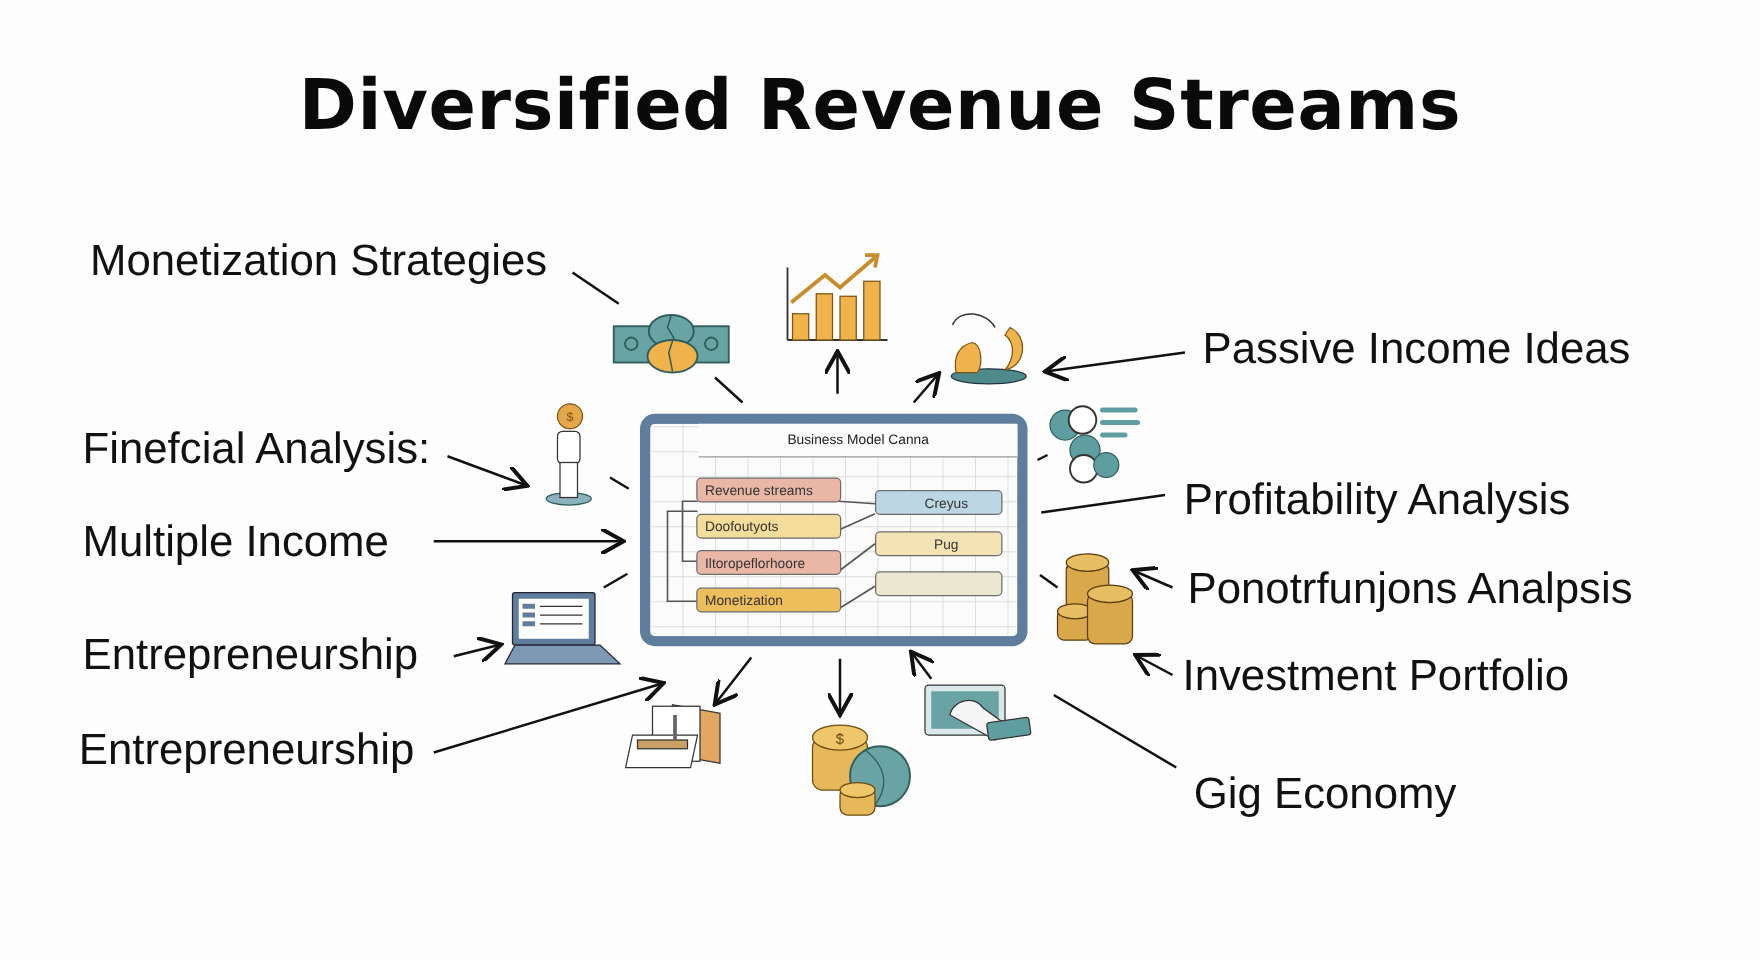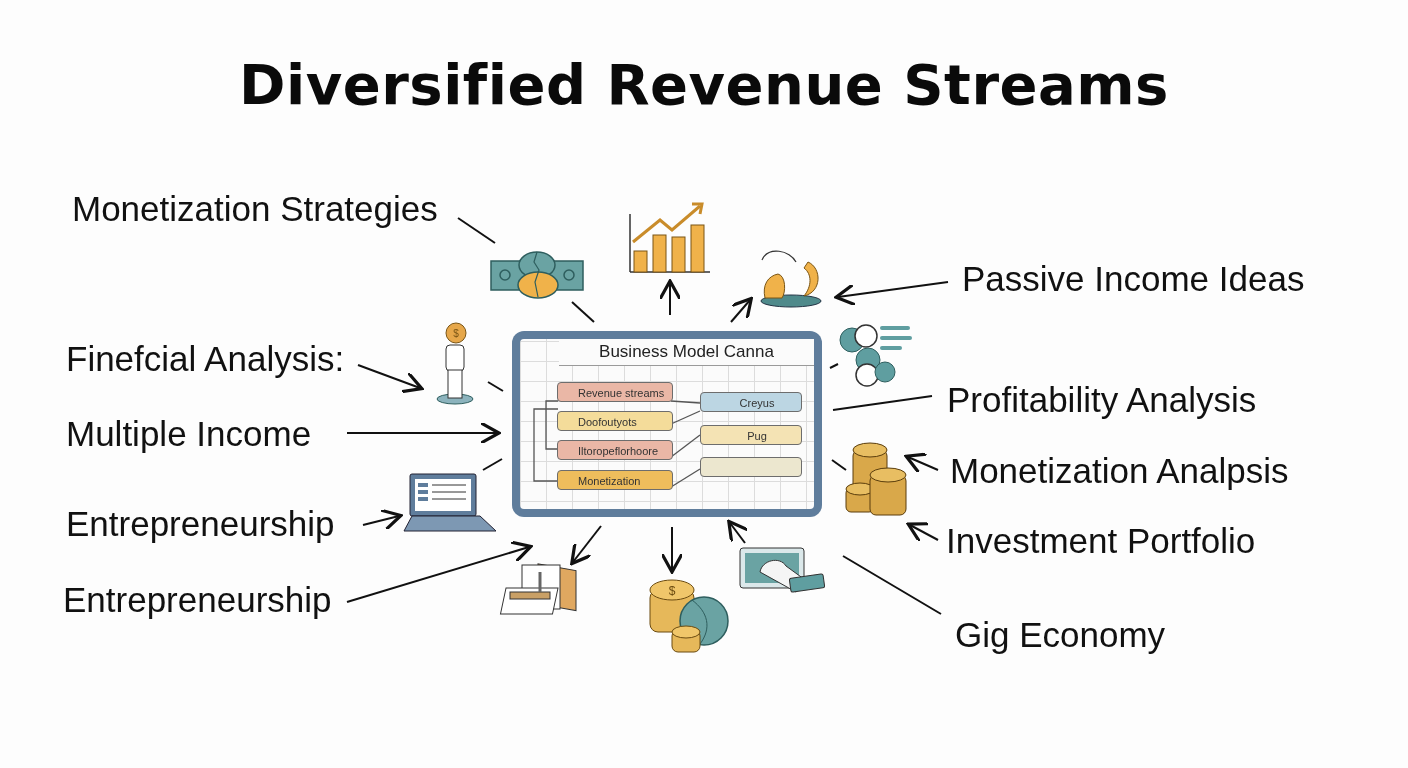--- a/index.html
+++ b/index.html
@@ -8,23 +8,23 @@
   .title { position:absolute; left:0; width:1408px; top:52px; text-align:center;
            font-family:"DejaVu Sans", sans-serif; font-weight:bold; font-size:56px; letter-spacing:0.5px; color:#0a0a0a; }
   .label { position:absolute; font-family:"Liberation Sans", sans-serif; font-size:35px; color:#111; white-space:nowrap; }
   svg.overlay { position:absolute; left:0; top:0; }
   .canvas { position:absolute; left:512px; top:331px; width:310px; height:186px; background:#5f7d9c;
             border-radius:12px; box-sizing:border-box; padding:8px; }
   .canvas-inner { position:relative; width:100%; height:100%; background:#fbfbfb; border-radius:4px;
             background-image:linear-gradient(#dcdcdc 1px, transparent 1px), linear-gradient(90deg, #dcdcdc 1px, transparent 1px);
             background-size:26px 20px; background-position:0 22px; }
   .canvas-head { position:absolute; left:0; top:0; right:0; height:26px; background:#fbfbfb; border-bottom:1.5px solid #9a9a9a;
-            text-align:center; font-size:17px; line-height:26px; color:#222;margin-left:39px; }
+            text-align:center; font-size:11px; line-height:26px; color:#222;margin-left:39px; }
   .box { position:absolute; height:20px; border:1.5px solid #6d6d6d; border-radius:4px; font-size:11px; line-height:20px;
-         padding-left:20px; box-sizing:border-box; color:#333; white-space:nowrap; overflow:hidden; }
+         padding-left:6px; box-sizing:border-box; color:#333; white-space:nowrap; overflow:hidden; }
   .box.c { text-align:center; padding-left:12px; }
 </style>
 </head>
 <body>
 
 <div class="title">Diversified Revenue Streams</div>
 
 <svg class="overlay" width="1408" height="768">
   <defs>
     <marker id="ah" markerWidth="10" markerHeight="10" refX="8" refY="5" orient="auto">
@@ -56,21 +56,21 @@
 </svg>
 
 <div class="label" style="left:72px;top:189px;">Monetization Strategies</div>
 <div class="label" style="left:66px;top:339px;">Finefcial Analysis:</div>
 <div class="label" style="left:66px;top:414px;">Multiple Income</div>
 <div class="label" style="left:66px;top:504px;">Entrepreneurship</div>
 <div class="label" style="left:63px;top:580px;">Entrepreneurship</div>
 
 <div class="label" style="left:962px;top:259px;">Passive Income Ideas</div>
 <div class="label" style="left:947px;top:380px;">Profitability Analysis</div>
-<div class="label" style="left:950px;top:451px;">Monetization Analpsis</div>
+<div class="label" style="left:950px;top:451px;">Ponotrfunjons Analpsis</div>
 <div class="label" style="left:946px;top:521px;">Investment Portfolio</div>
 <div class="label" style="left:955px;top:615px;">Gig Economy</div>
 
 <div class="canvas">
   <div class="canvas-inner">
     <div class="canvas-head">Business Model Canna</div>
     <svg width="294" height="170" style="position:absolute;left:0;top:0;">
       <g stroke="#555" stroke-width="1.3" fill="none">
         <path d="M38,62 L26,62 L26,110 L38,110"></path>
         <path d="M38,70 L14,70 L14,142 L38,142"></path>

